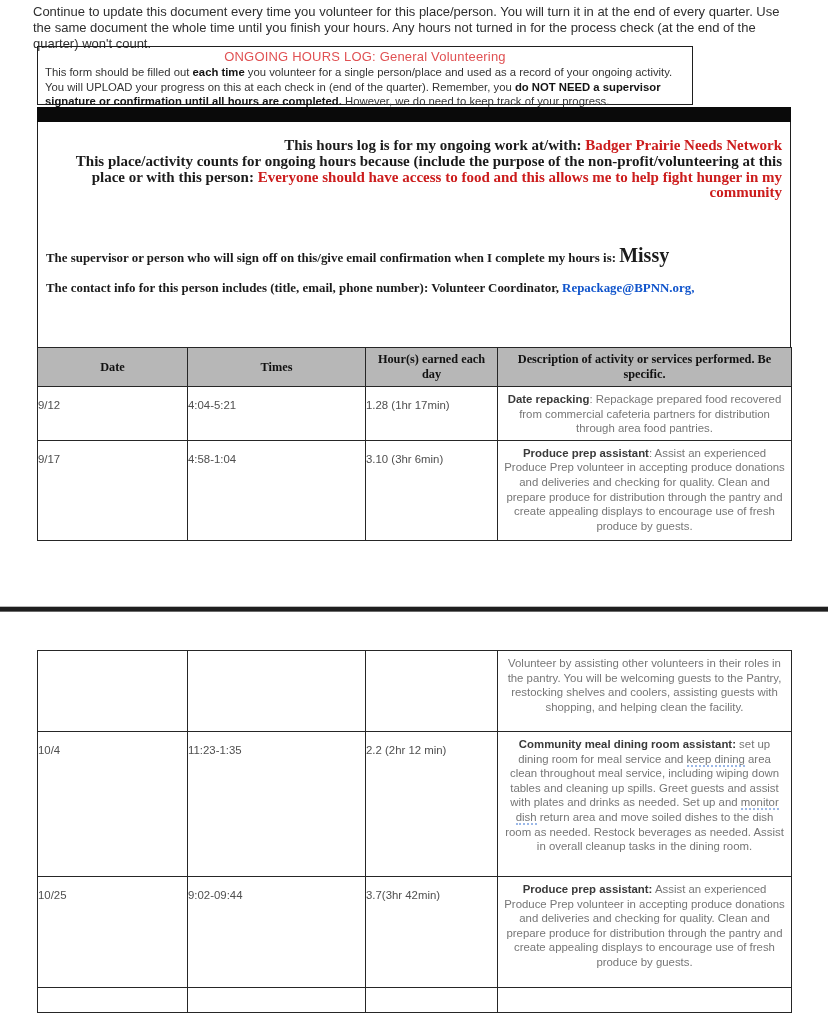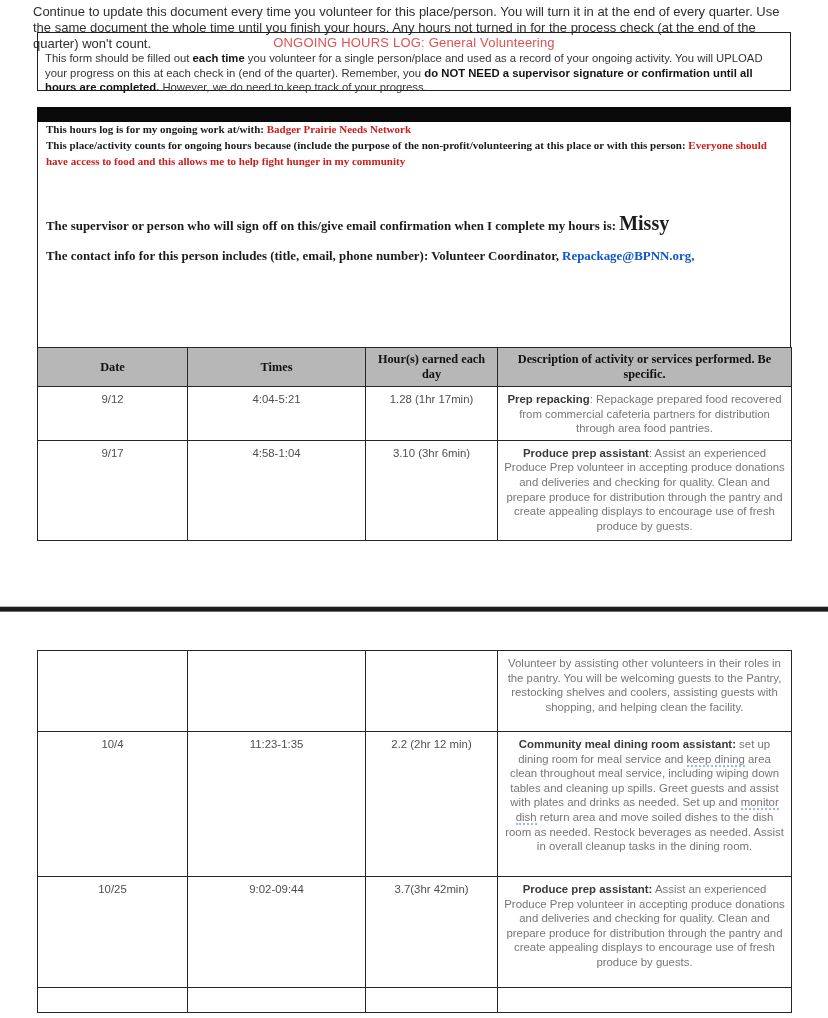--- a/index.html
+++ b/index.html
@@ -4,44 +4,44 @@
 <style>
   :root{
     --accent-red:#cc1c1c; --title-red:#e05153; --link-blue:#1155cc;
     --header-bg:#b7b7b7; --border-dark:#262626; --text-gray:#767676;
     --text-dark:#3a3a3a; --dotted-blue:#9bb8e8; --bar-black:#0a0a0a;
   }
   *{box-sizing:border-box;margin:0;padding:0}
   html,body{width:828px;height:1018px;background:#fff;overflow:hidden;position:relative;
     font-family:"Liberation Sans",sans-serif;}
   .top-note{position:absolute;left:33px;top:4px;width:766px;font-size:13px;line-height:15.8px;color:#2f2f2f;}
-  .instructions-box{position:absolute;left:37px;top:32px;width:754px;height:59px;
+  .instructions-box{position:absolute;left:37px;top:46px;width:656px;height:59px;
     border:1.5px solid #1f1f1f;padding:1px 7px 0 7px;}
   .box-title{text-align:center;font-size:13px;line-height:17px;color:var(--title-red);letter-spacing:.2px;}
   .box-body{font-size:11.3px;line-height:14.6px;color:#343434;}
   .black-bar{position:absolute;left:37px;top:107px;width:754px;height:15px;background:var(--bar-black);}
   .content-box{position:absolute;left:37px;top:122px;width:754px;height:225px;
     border:1.5px solid #1f1f1f;border-top:none;border-bottom:none;padding:0 8px;}
   .serif{font-family:"Liberation Serif",serif;font-weight:bold;color:#1b1b1b;}
-  .log-lines{margin-top:0;font-size:11px;line-height:15.8px;}
+  .log-lines{margin-top:16px;font-size:15px;line-height:15.8px;text-align:right;}
   .supervisor-line{margin-top:46px;font-size:12.9px;line-height:17px;}
   .contact-line{margin-top:13px;font-size:12.9px;line-height:16px;}
   .sb{font-weight:bold;color:#141414;}
   .sr{color:var(--accent-red);}
   .sl{color:var(--link-blue);cursor:pointer;}
   .sbig{font-size:20px;}
   .sdot{border-bottom:2px dotted var(--dotted-blue);}
   table{position:absolute;left:37px;width:754px;border-collapse:collapse;table-layout:fixed;}
   #t1{top:347px;} #t2{top:650px;}
   th,td{border:1px solid var(--border-dark);}
   #t1,#t2{border:1.5px solid var(--border-dark);}
   thead th{background:var(--header-bg);font-family:"Liberation Serif",serif;font-weight:bold;
     font-size:12.3px;line-height:15px;color:#111;height:39px;text-align:center;vertical-align:middle;padding:2px 6px;}
   td{vertical-align:top;font-size:11.4px;}
-  .c-date,.c-times,.c-hours{text-align:center;padding-top:6px;color:#4f4f4f;}
+  .c-date,.c-times,.c-hours{padding-top:12px;color:#4f4f4f;}
   .c-desc{text-align:center;padding:5px 6px 4px 6px;color:var(--text-gray);line-height:14.6px;}
   .c-desc .sb{color:var(--text-dark);}
   #t1 tbody tr:nth-child(1){height:53px}
   #t1 tbody tr:nth-child(2){height:100px}
   #t1 tbody tr:nth-child(3){height:26px}
   #t2 tbody tr:nth-child(1){height:81px}
   #t2 tbody tr:nth-child(2){height:145px}
   #t2 tbody tr:nth-child(3){height:111px}
   #t2 tbody tr:nth-child(4){height:25px}
   .page-break{position:absolute;left:0;top:606px;width:828px;height:6px;
@@ -81,21 +81,21 @@
       <th>Times</th>
       <th>Hour(s) earned each day</th>
       <th>Description of activity or services performed. Be specific.</th>
     </tr>
   </thead>
   <tbody>
       <tr>
         <td class="c-date">9/12</td>
         <td class="c-times">4:04-5:21</td>
         <td class="c-hours">1.28 (1hr 17min)</td>
-        <td class="c-desc"><span class="sb">Prep repacking</span><span>: Repackage prepared food recovered from commercial cafeteria partners for distribution through area food pantries.</span></td>
+        <td class="c-desc"><span class="sb">Date repacking</span><span>: Repackage prepared food recovered from commercial cafeteria partners for distribution through area food pantries.</span></td>
       </tr>
       <tr>
         <td class="c-date">9/17</td>
         <td class="c-times">4:58-1:04</td>
         <td class="c-hours">3.10 (3hr 6min)</td>
         <td class="c-desc"><span class="sb">Produce prep assistant</span><span>: Assist an experienced Produce Prep volunteer in accepting produce donations and deliveries and checking for quality. Clean and prepare produce for distribution through the pantry and create appealing displays to encourage use of fresh produce by guests.</span></td>
       </tr>
     </tbody>
 </table>
 

